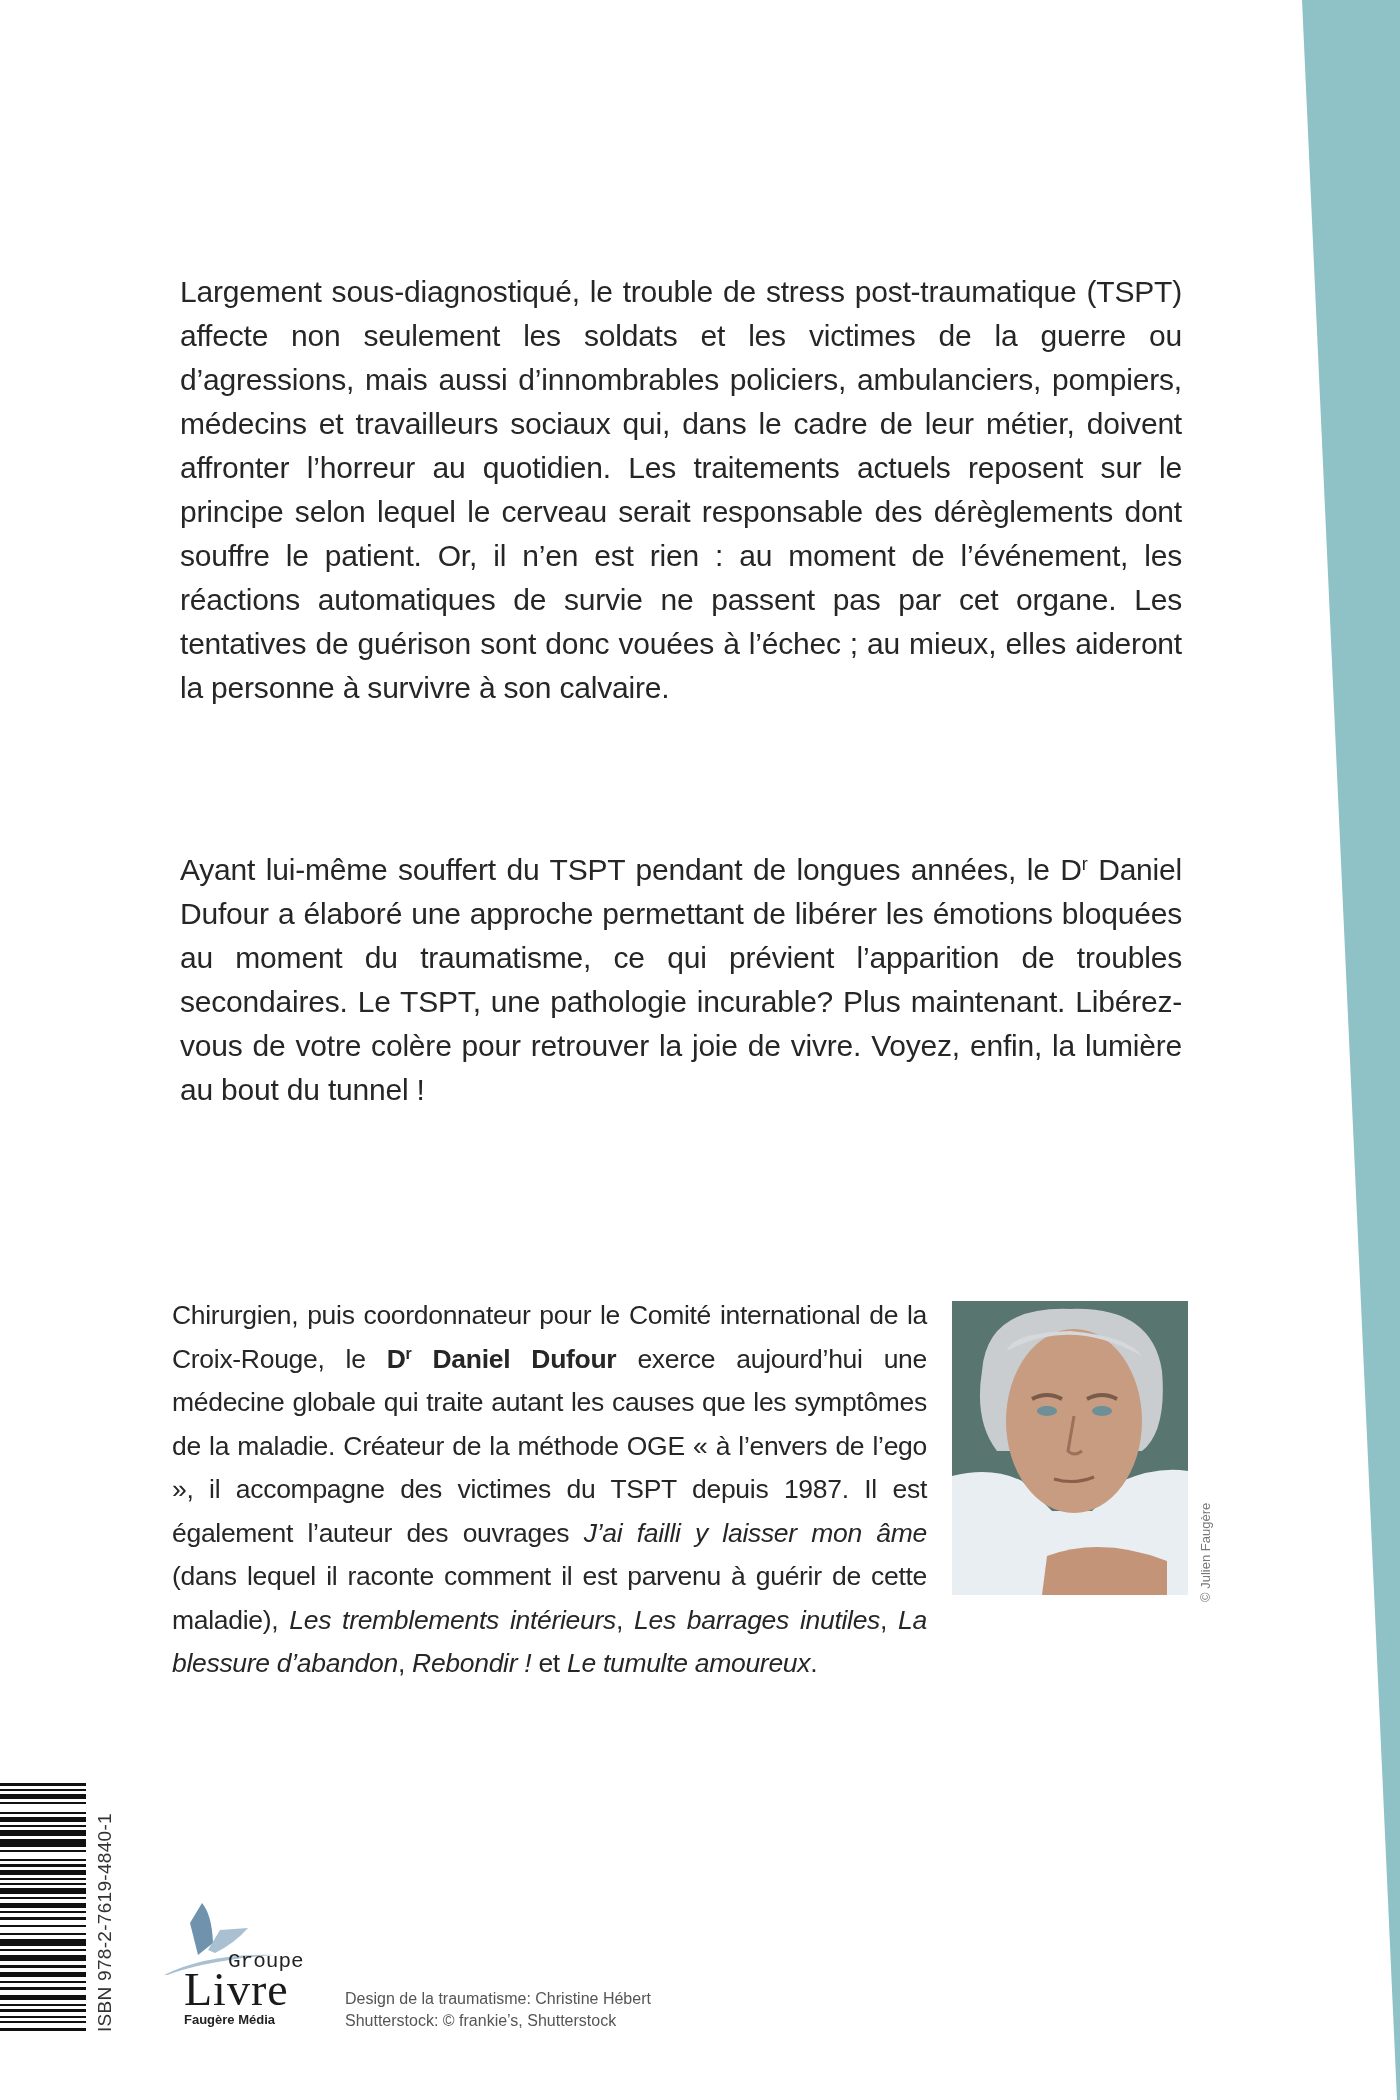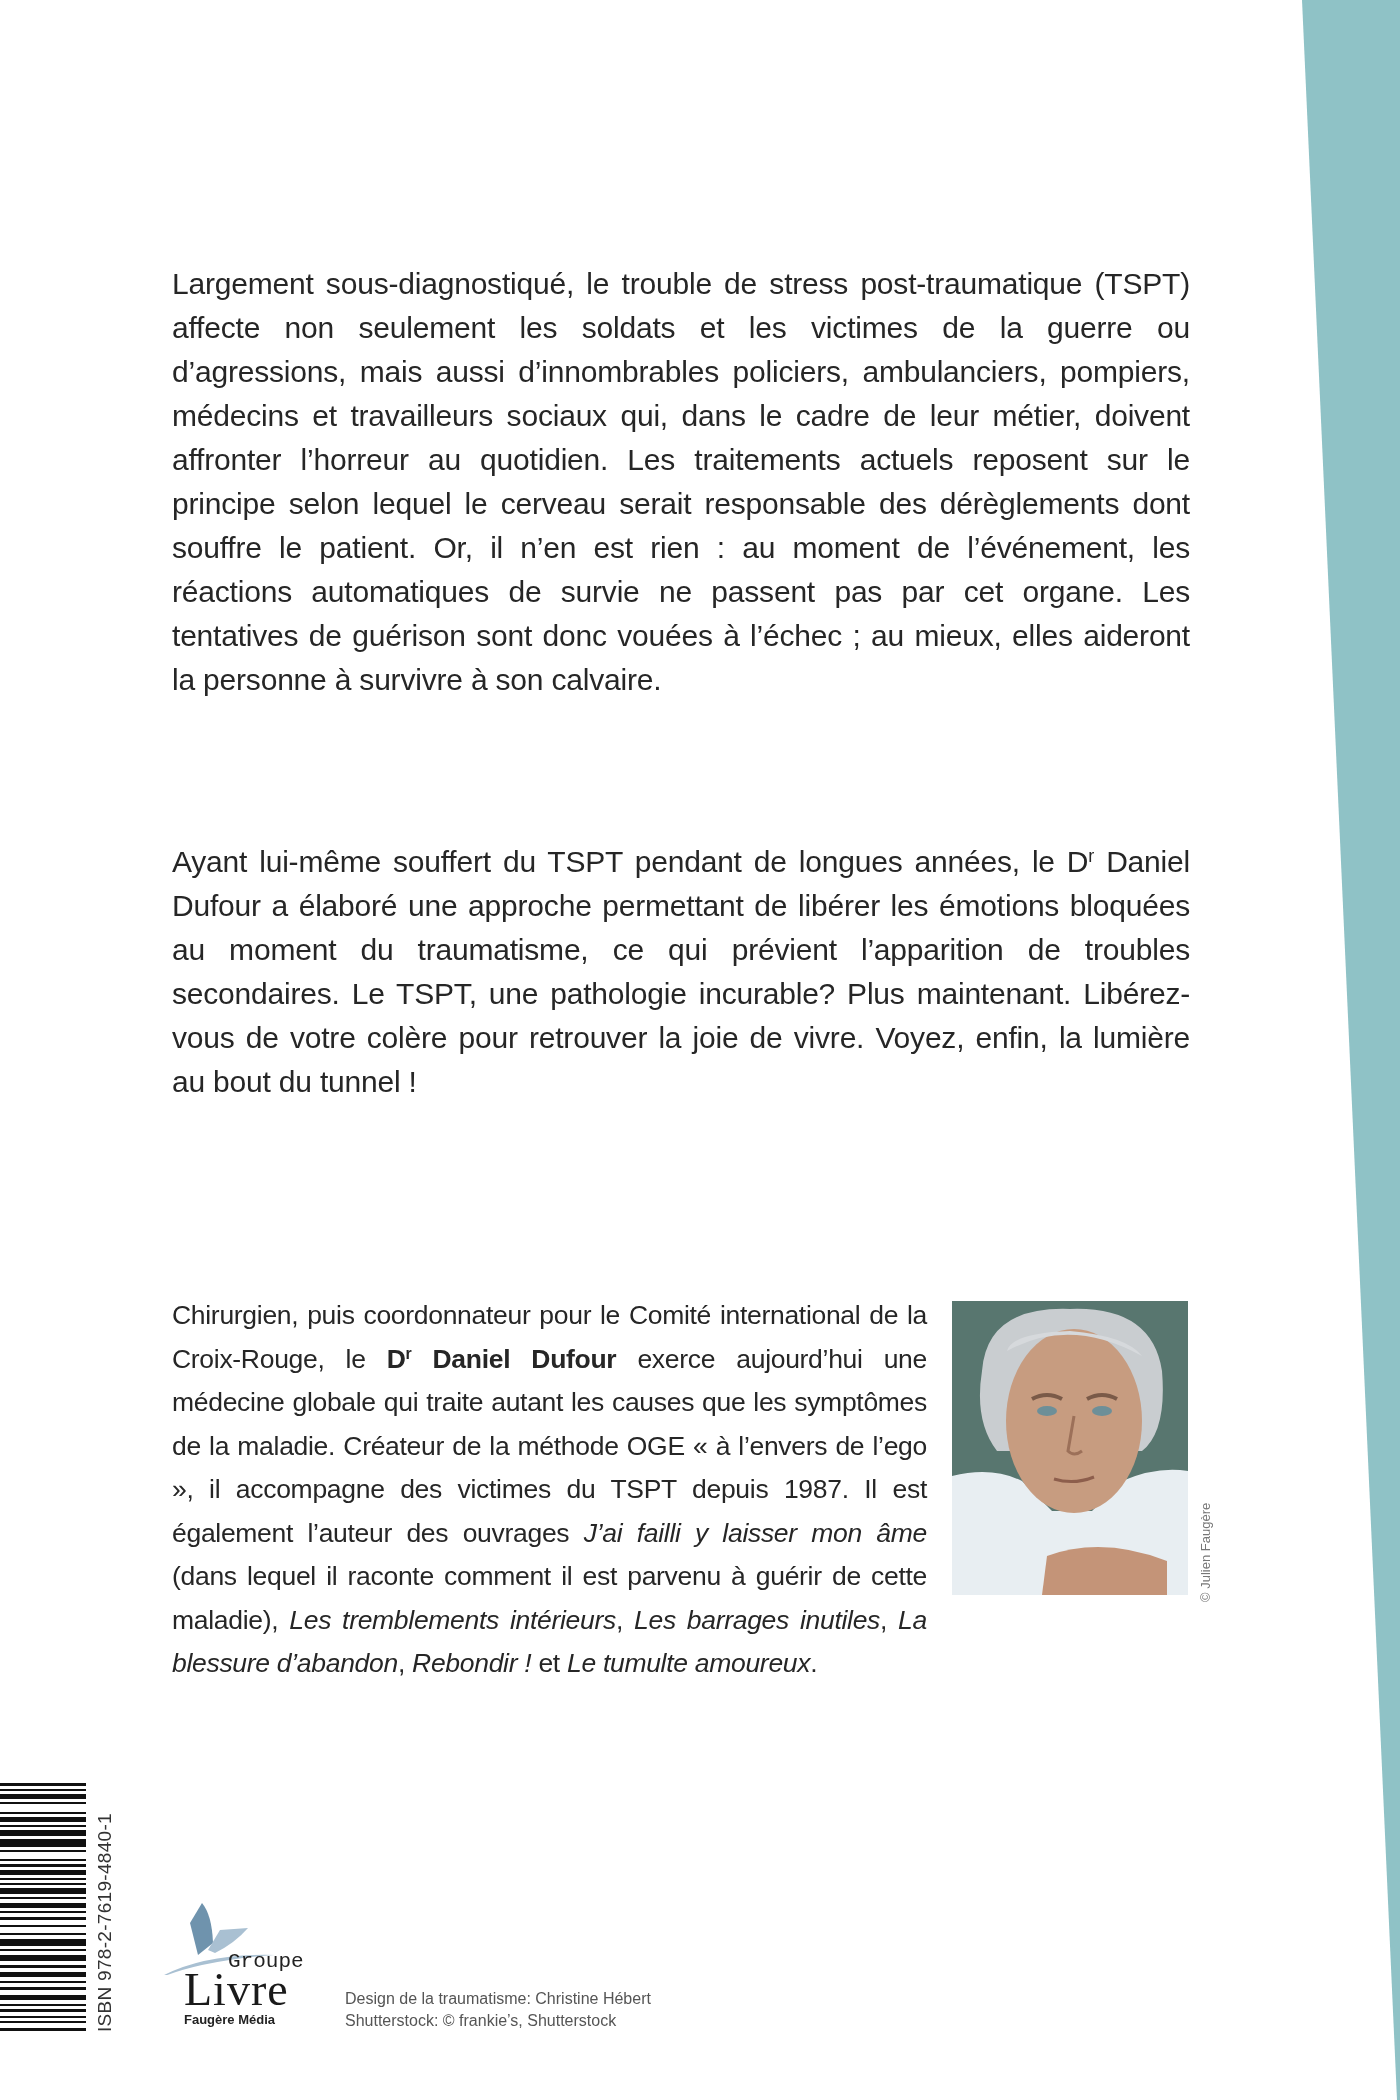--- a/index.html
+++ b/index.html
@@ -2,21 +2,21 @@
 <html><head>
 <meta charset="utf-8">
 <style>
   html, body { margin:0; padding:0; }
   body { width:1400px; height:2100px; background:#ffffff; position:relative; overflow:hidden;
          font-family:"Liberation Sans", sans-serif; color:#2a2a2a; }
   .band { position:absolute; top:0; left:0; width:1400px; height:2100px; pointer-events:none; }
   .blurb { position:absolute; left:172px; width:1018px; font-size:30px; line-height:44px;
            text-align:justify; font-family:"Liberation Sans", sans-serif; color:#262626;
            letter-spacing:-0.2px; }
-  .blurb p { margin:0; }
+  .blurb p { margin:8px; }
   #para1 { top:262px; }
   #para2 { top:840px; }
   .bio { position:absolute; left:172px; top:1294px; width:755px; font-size:26.5px; line-height:43.5px;
          text-align:justify; color:#262626; letter-spacing:-0.3px; }
   .bio b { font-weight:bold; }
   .bio i { }
   sup.r { font-size:0.6em; vertical-align:0.55em; line-height:0; }
   .photo { position:absolute; left:952px; top:1301px; width:236px; height:294px; overflow:hidden;
            background:linear-gradient(180deg,#56736e 0%,#5d7b76 55%,#dfe6ea 70%,#eef2f4 100%); }
   .credit { position:absolute; left:1198px; top:1602px; transform:rotate(-90deg); transform-origin:0 0;

